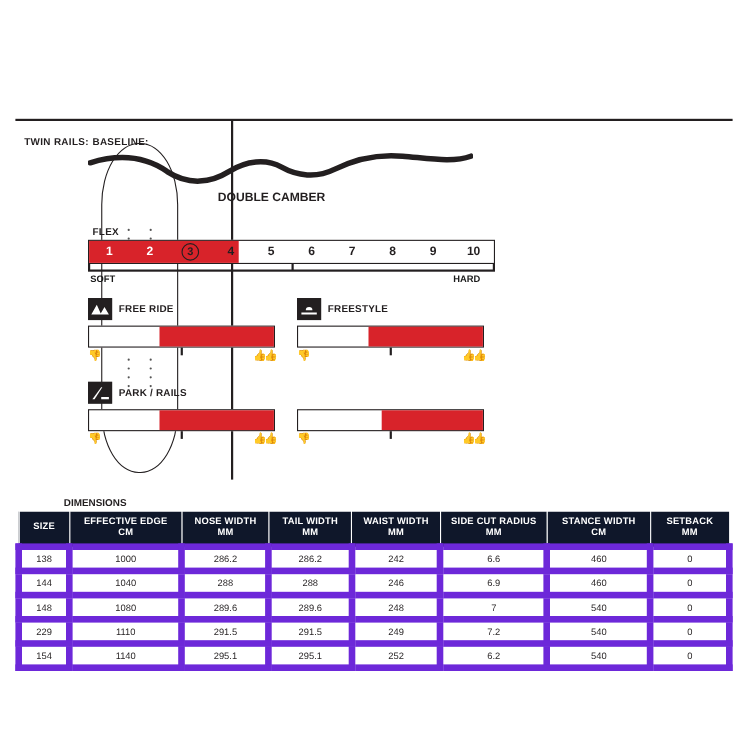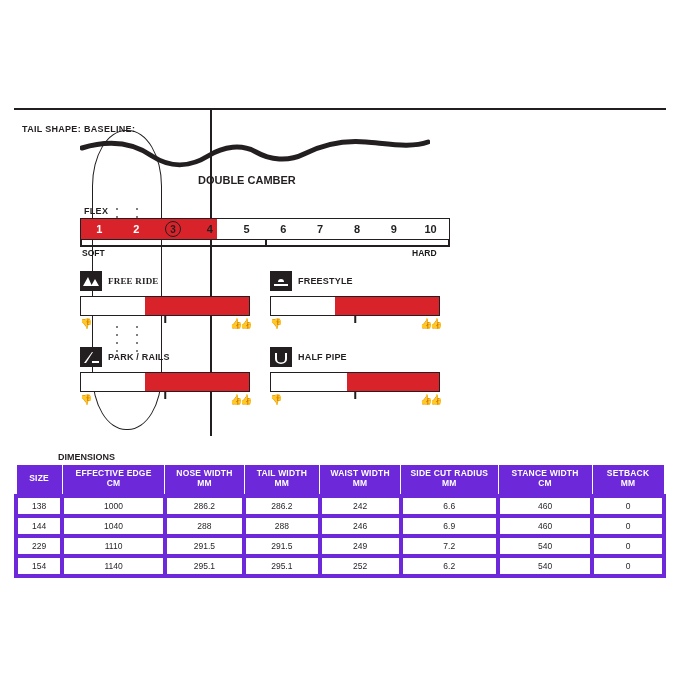--- a/index.html
+++ b/index.html
@@ -265,21 +265,21 @@
     width: 10px;
     height: 10px;
     color: #231f20;
     font-size: 10px;
     line-height: 10px;
   }
   .thumb.left { left: 0; }
   .thumb.right { right: 10px; }
   .thumb.right2 { right: 0; }
 
-  #disc-free-ride { left: 66px; top: 162px; font-family: Liberation Serif, serif; }
+  #disc-free-ride { left: 66px; top: 162px; }
   #disc-freestyle { left: 256px; top: 162px; }
   #disc-park-rails { left: 66px; top: 238px; }
   #disc-half-pipe { left: 256px; top: 238px; }
 
   
   #dimensions-label {
     position: absolute;
     left: 14px;
     top: 452px;
     font-size: 9px;
@@ -289,51 +289,51 @@
   }
   table.dims {
     position: absolute;
     left: 14px;
     top: 464px;
     width: 652px;
     border-collapse: collapse;
     font-size: 8.5px;
   }
   table.dims th {
-    background: #6d28d9;
+    background: #0f172a;
     color: #ffffff;
     border: 1px solid #ffffff;
     font-size: 8.5px;
     font-weight: bold;
     padding: 4px 2px 5px;
     line-height: 1.15;
     text-align: center;
     letter-spacing: .2px;
   }
   table.dims td {
-    border: 4px solid #6d28d9;
+    border: 6px solid #6d28d9;
     text-align: center;
     padding: 3px 2px;
     color: #231f20;
     font-size: 8.5px;
   }
   table.dims td.size-cell {
     font-weight: normal;
   }
 </style>
 </head>
 <body>
 
 <div class="page">
 
   <div class="spec-area">
     <div class="top-rule"></div>
     <div class="v-divider"></div>
 
-    <div class="section-label" id="twin-shape-label">TAIL SHAPE:</div>
+    <div class="section-label" id="twin-shape-label">TWIN RAILS:</div>
 
     <div class="board">
       <div class="board-outline"></div>
       <div class="inserts" id="inserts-nose">
         <div class="insert-col">
           <div class="insert-dot"></div>
           <div class="insert-dot"></div>
           <div class="insert-dot"></div>
           <div class="insert-dot"></div>
         </div>
@@ -446,29 +446,20 @@
       <div class="disc-bar">
         <div class="disc-fill" style="left:38%; width:62%"></div>
       </div>
       <div class="disc-mid"></div>
       <div class="thumb left">👎</div>
       <div class="thumb right2">👍</div>
       <div class="thumb right">👍</div>
     </div>
 
     <div class="disc" id="disc-half-pipe">
-      <div class="disc-head">
-        <div class="disc-icon">
-          <svg viewBox="0 0 22 20" width="22" height="20">
-              <rect width="22" height="20" fill="#231f20"></rect>
-              <path d="M5,6 L5,12 a6,5 0 0,0 12,0 L17,6 L15,6 L15,12 a4,3.5 0 0,1 -8,0 L7,6 Z" fill="#ffffff"></path>
-            </svg>
-        </div>
-        <div class="disc-title">HALF PIPE</div>
-      </div>
       <div class="disc-bar">
         <div class="disc-fill" style="left:45%; width:55%"></div>
       </div>
       <div class="disc-mid"></div>
       <div class="thumb left">👎</div>
       <div class="thumb right2">👍</div>
       <div class="thumb right">👍</div>
     </div>
   </div>
 
@@ -524,20 +515,30 @@
         <td class="size-cell">144</td>
         <td>1040</td>
         <td>288</td>
         <td>288</td>
         <td>246</td>
         <td>6.9</td>
         <td>460</td>
         <td>0</td>
       </tr>
       <tr>
+        <td class="size-cell">148</td>
+        <td>1080</td>
+        <td>289.6</td>
+        <td>289.6</td>
+        <td>248</td>
+        <td>7</td>
+        <td>540</td>
+        <td>0</td>
+      </tr>
+      <tr>
         <td class="size-cell">229</td>
         <td>1110</td>
         <td>291.5</td>
         <td>291.5</td>
         <td>249</td>
         <td>7.2</td>
         <td>540</td>
         <td>0</td>
       </tr>
       <tr>

